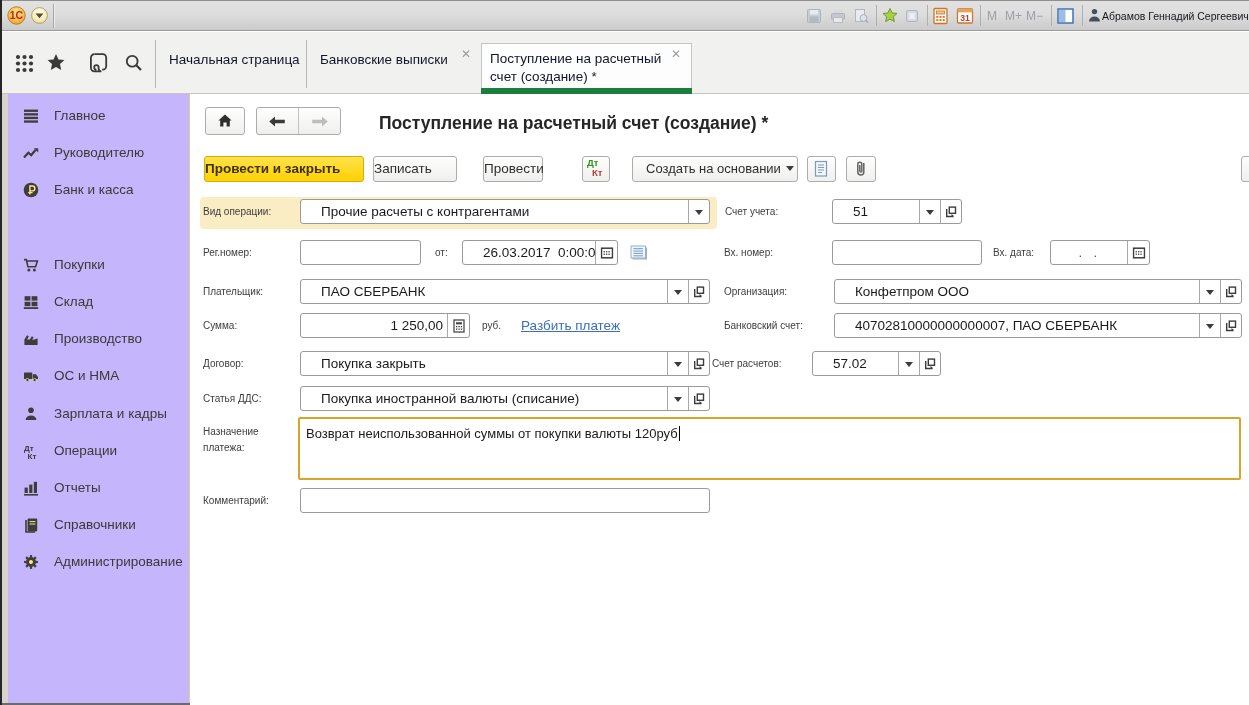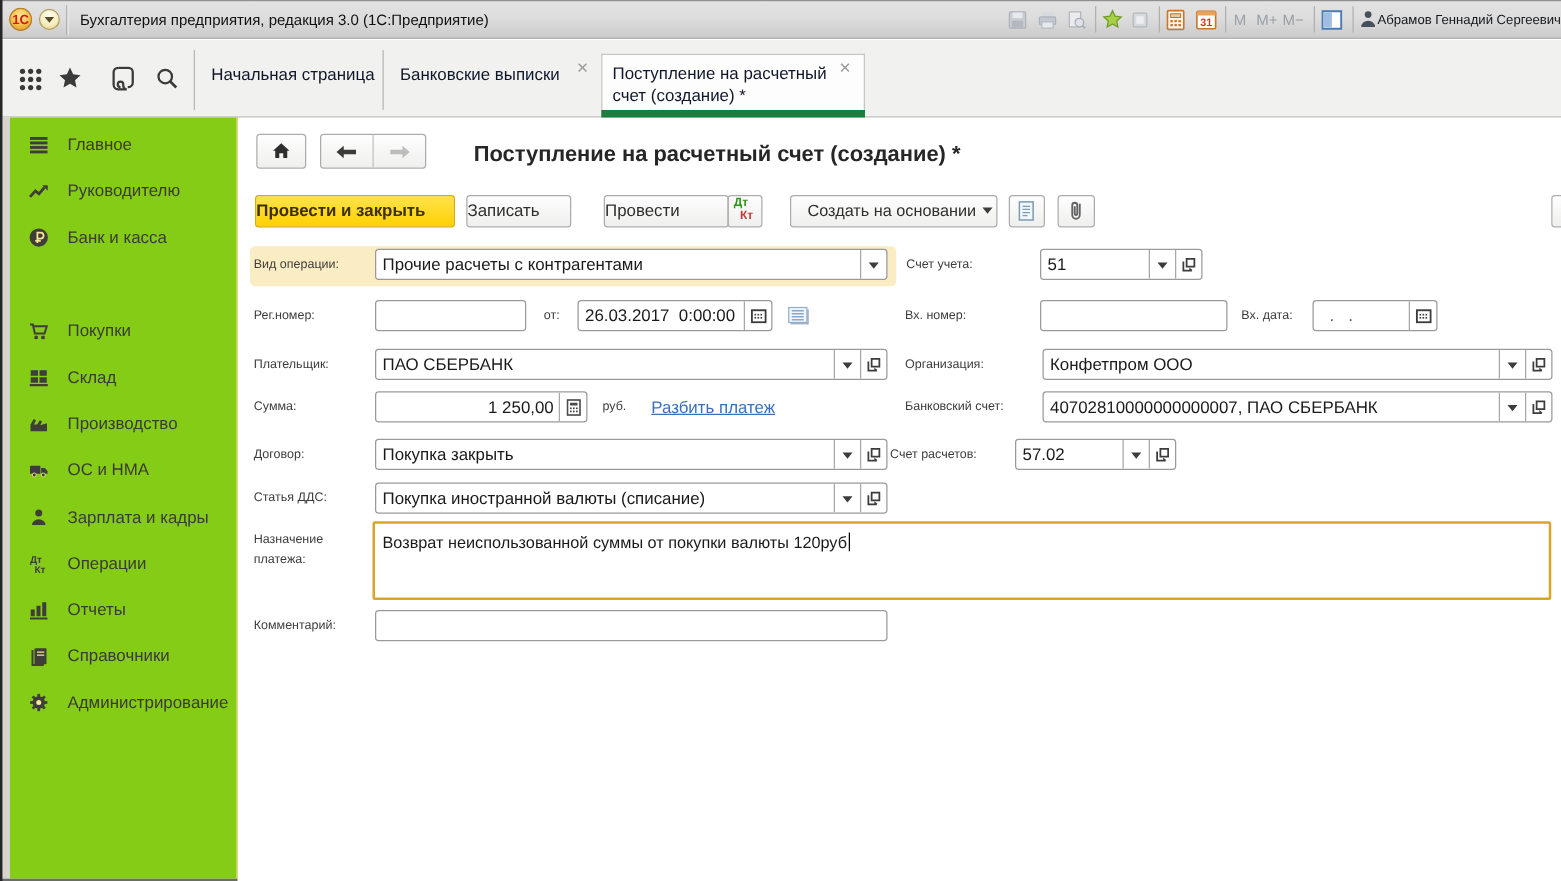--- a/index.html
+++ b/index.html
@@ -7,28 +7,28 @@
 .abs{position:absolute}
 #titlebar{position:absolute;left:0;top:0;width:1249px;height:31px;background:linear-gradient(#e2e2e2,#ddddde 45%,#cbcbcc);border-top:1px solid #8f8f8f;border-bottom:1px solid #9b9b9b}
 #tabstrip{position:absolute;left:0;top:32px;width:1249px;height:62px;background:#f1f1ef;border-bottom:1px solid #c6c5c3}
 .tabsep{position:absolute;top:40px;width:1px;height:48px;background:#b9b8b6}
 .tabtxt{position:absolute;font-size:13.5px;color:#0f172a;white-space:nowrap}
 .tabx{position:absolute;font-size:12px;color:#9b9b9b;line-height:9px}
 #activetab{position:absolute;left:481px;top:43px;width:211px;height:45px;background:#fdfdfd;border:1px solid #c5c5c4;border-bottom:none}
 #greenbar{position:absolute;left:481px;top:88px;width:211px;height:6px;background:#1b7e3f}
 #leftedge{position:absolute;left:0;top:0;width:2px;height:705px;background:#262626}
 #gutter{position:absolute;left:2px;top:94px;width:6px;height:611px;background:#d8d4cc}
-#sidebar{position:absolute;left:8px;top:94px;width:182px;height:609px;background:#84cc16;border-right:1px solid #e3cf7b}
+#sidebar{position:absolute;left:8px;top:94px;width:182px;height:609px;background:#c4b5fd;border-right:1px solid #e3cf7b}
 #botstrip{position:absolute;left:0;top:703px;width:190px;height:2px;background:#6b6b6b}
 .mi{position:absolute;left:0;width:182px;height:20px}
 .mi svg{position:absolute;left:15px;top:2px}
 .mi span{position:absolute;left:46px;top:2px;font-size:13.5px;color:#3b3a35;line-height:16px;white-space:nowrap}
 .lbl{position:absolute;height:25px;line-height:25px;font-size:10px;color:#3d3d3d;white-space:nowrap}
 .inp{position:absolute;height:25px;background:#fff;border:1px solid #9a9a9a;border-radius:3px;font-size:13.5px;color:#1a1a1a;display:flex;overflow:hidden}
-.tz{flex:1;padding-left:5px;line-height:23px;white-space:nowrap;overflow:hidden}
+.tz{flex:1;padding-left:20px;line-height:23px;white-space:nowrap;overflow:hidden}
 .tzr{flex:1;padding-right:4px;line-height:23px;white-space:nowrap;overflow:hidden;text-align:right}
 .cell{width:21px;border-left:1px solid #a8a8a8;position:relative;flex:none}
 .cell2{width:22px;border-left:1px solid #a8a8a8;position:relative;flex:none}
 .tri{position:absolute;left:50%;top:50%;margin:-2px 0 0 -4px;border-left:4px solid transparent;border-right:4px solid transparent;border-top:5px solid #3c3c3c;width:0;height:0}
 .cell svg,.cell2 svg{position:absolute;left:50%;top:50%;transform:translate(-50%,-50%)}
 .btn{position:absolute;height:26px;background:linear-gradient(#fefefe,#efefed);border:1px solid #acacac;border-radius:3px;font-size:13.5px;color:#2f2f2f;text-align:left;line-height:24px;white-space:nowrap}
 #band{position:absolute;left:200px;top:197px;width:517px;height:32px;background:#faecc3;border-radius:4px}
 #ta{position:absolute;left:298px;top:417px;width:943px;height:63px;background:#fff;border:2px solid #d8a527;border-radius:2px;font-size:13px;color:#1a1a1a;padding:7px 0 0 6px}
 .lnk{position:absolute;font-size:13.5px;color:#3b6fba;text-decoration:underline;white-space:nowrap}
 </style></head>
@@ -53,21 +53,20 @@
           <stop offset="0" stop-color="#fffdf0"></stop>
           <stop offset="0.6" stop-color="#f7ecc0"></stop>
           <stop offset="1" stop-color="#e4cf84"></stop>
         </radialGradient>
       </defs>
  <circle cx="8.5" cy="8.5" r="7.9" fill="url(#gdd)" stroke="#b0a060" stroke-width="1"></circle>
  <path d="M4.6 6.6 h7.8 l-3.9 4.6 z" fill="#564e22"></path>
 </svg>
 <div class="abs" style="left:53px;top:4px;width:1px;height:24px;background:#a7a7a7"></div>
 <div class="abs" style="left:54px;top:4px;width:1px;height:24px;background:#ececec"></div>
-<div class="abs" style="left:64px;top:9px;font-size:12px;color:#101010;white-space:nowrap">Бухгалтерия предприятия, редакция 3.0  (1С:Предприятие)</div>
 
 <svg class="abs" style="left:806px;top:8px" width="16" height="16" viewBox="0 0 16 16">
       <rect x="1.5" y="1.5" width="13" height="13" rx="1" fill="#c9cdd4" stroke="#aeb2ba"></rect>
       <rect x="4" y="2" width="8" height="4.5" fill="#e8eaee"></rect>
       <rect x="3.5" y="8.5" width="9" height="6" fill="#b4b8c0"></rect>
     </svg>
 <svg class="abs" style="left:830px;top:8px" width="16" height="16" viewBox="0 0 16 16">
       <rect x="3.5" y="1.5" width="9" height="4" fill="#d7dade"></rect>
       <rect x="1.5" y="5.5" width="13" height="6" rx="1" fill="#c3c7ce" stroke="#aeb2ba"></rect>
       <rect x="3.5" y="9.5" width="9" height="5" fill="#e6e8eb" stroke="#b8bcc2"></rect>
@@ -274,21 +273,21 @@
 <svg class="abs" style="left:268px;top:116px" width="18" height="11" viewBox="0 0 18 11">
       <path d="M7 .5 L1.2 5.5 7 10.5 V7.3 H16.8 v-3.6 H7 Z" fill="#3a3a3a"></path>
     </svg>
 <svg class="abs" style="left:311px;top:116px" width="18" height="11" viewBox="0 0 18 11">
       <path d="M11 .5 L16.8 5.5 11 10.5 V7.3 H1.2 v-3.6 H11 Z" fill="#bdbdbd"></path>
     </svg>
 <div class="abs" style="left:379px;top:113px;font-size:17.5px;font-weight:bold;color:#262626;white-space:nowrap">Поступление на расчетный счет (создание) *</div>
 
 <div class="btn" style="left:204px;top:156px;width:160px;background:linear-gradient(#ffe34a,#ffd103);border-color:#d9ac00;font-weight:bold;color:#3f3000">Провести и закрыть</div>
 <div class="btn" style="left:373px;top:156px;width:84px">Записать</div>
-<div class="btn" style="left:483px;top:156px;width:100px">Провести</div>
+<div class="btn" style="left:483px;top:156px;width:60px">Провести</div>
 <div class="btn" style="left:582px;top:156px;width:28px"></div>
 <div class="abs" style="left:587px;top:158px;font-size:9.5px;font-weight:bold;color:#2c9618;line-height:9px">Дт</div>
 <div class="abs" style="left:592px;top:168px;font-size:9.5px;font-weight:bold;color:#c23a38;line-height:9px">Кт</div>
 <div class="btn" style="left:632px;top:156px;width:166px;text-align:left;padding-left:13px;font-size:13px">Создать на основании</div>
 <div class="abs" style="left:786px;top:166px;width:0;height:0;border-left:4px solid transparent;border-right:4px solid transparent;border-top:5px solid #3c3c3c"></div>
 <div class="btn" style="left:807px;top:156px;width:29px"></div>
 <svg class="abs" style="left:814px;top:160px" width="15" height="18" viewBox="0 0 15 18">
       <rect x="1.5" y="1.5" width="11" height="14.5" fill="#f2f7fb" stroke="#7d9ab7" stroke-width="1.2"></rect>
       <g stroke="#7d9ab7" stroke-width="1">
         <line x1="4" y1="5" x2="10" y2="5"></line>

